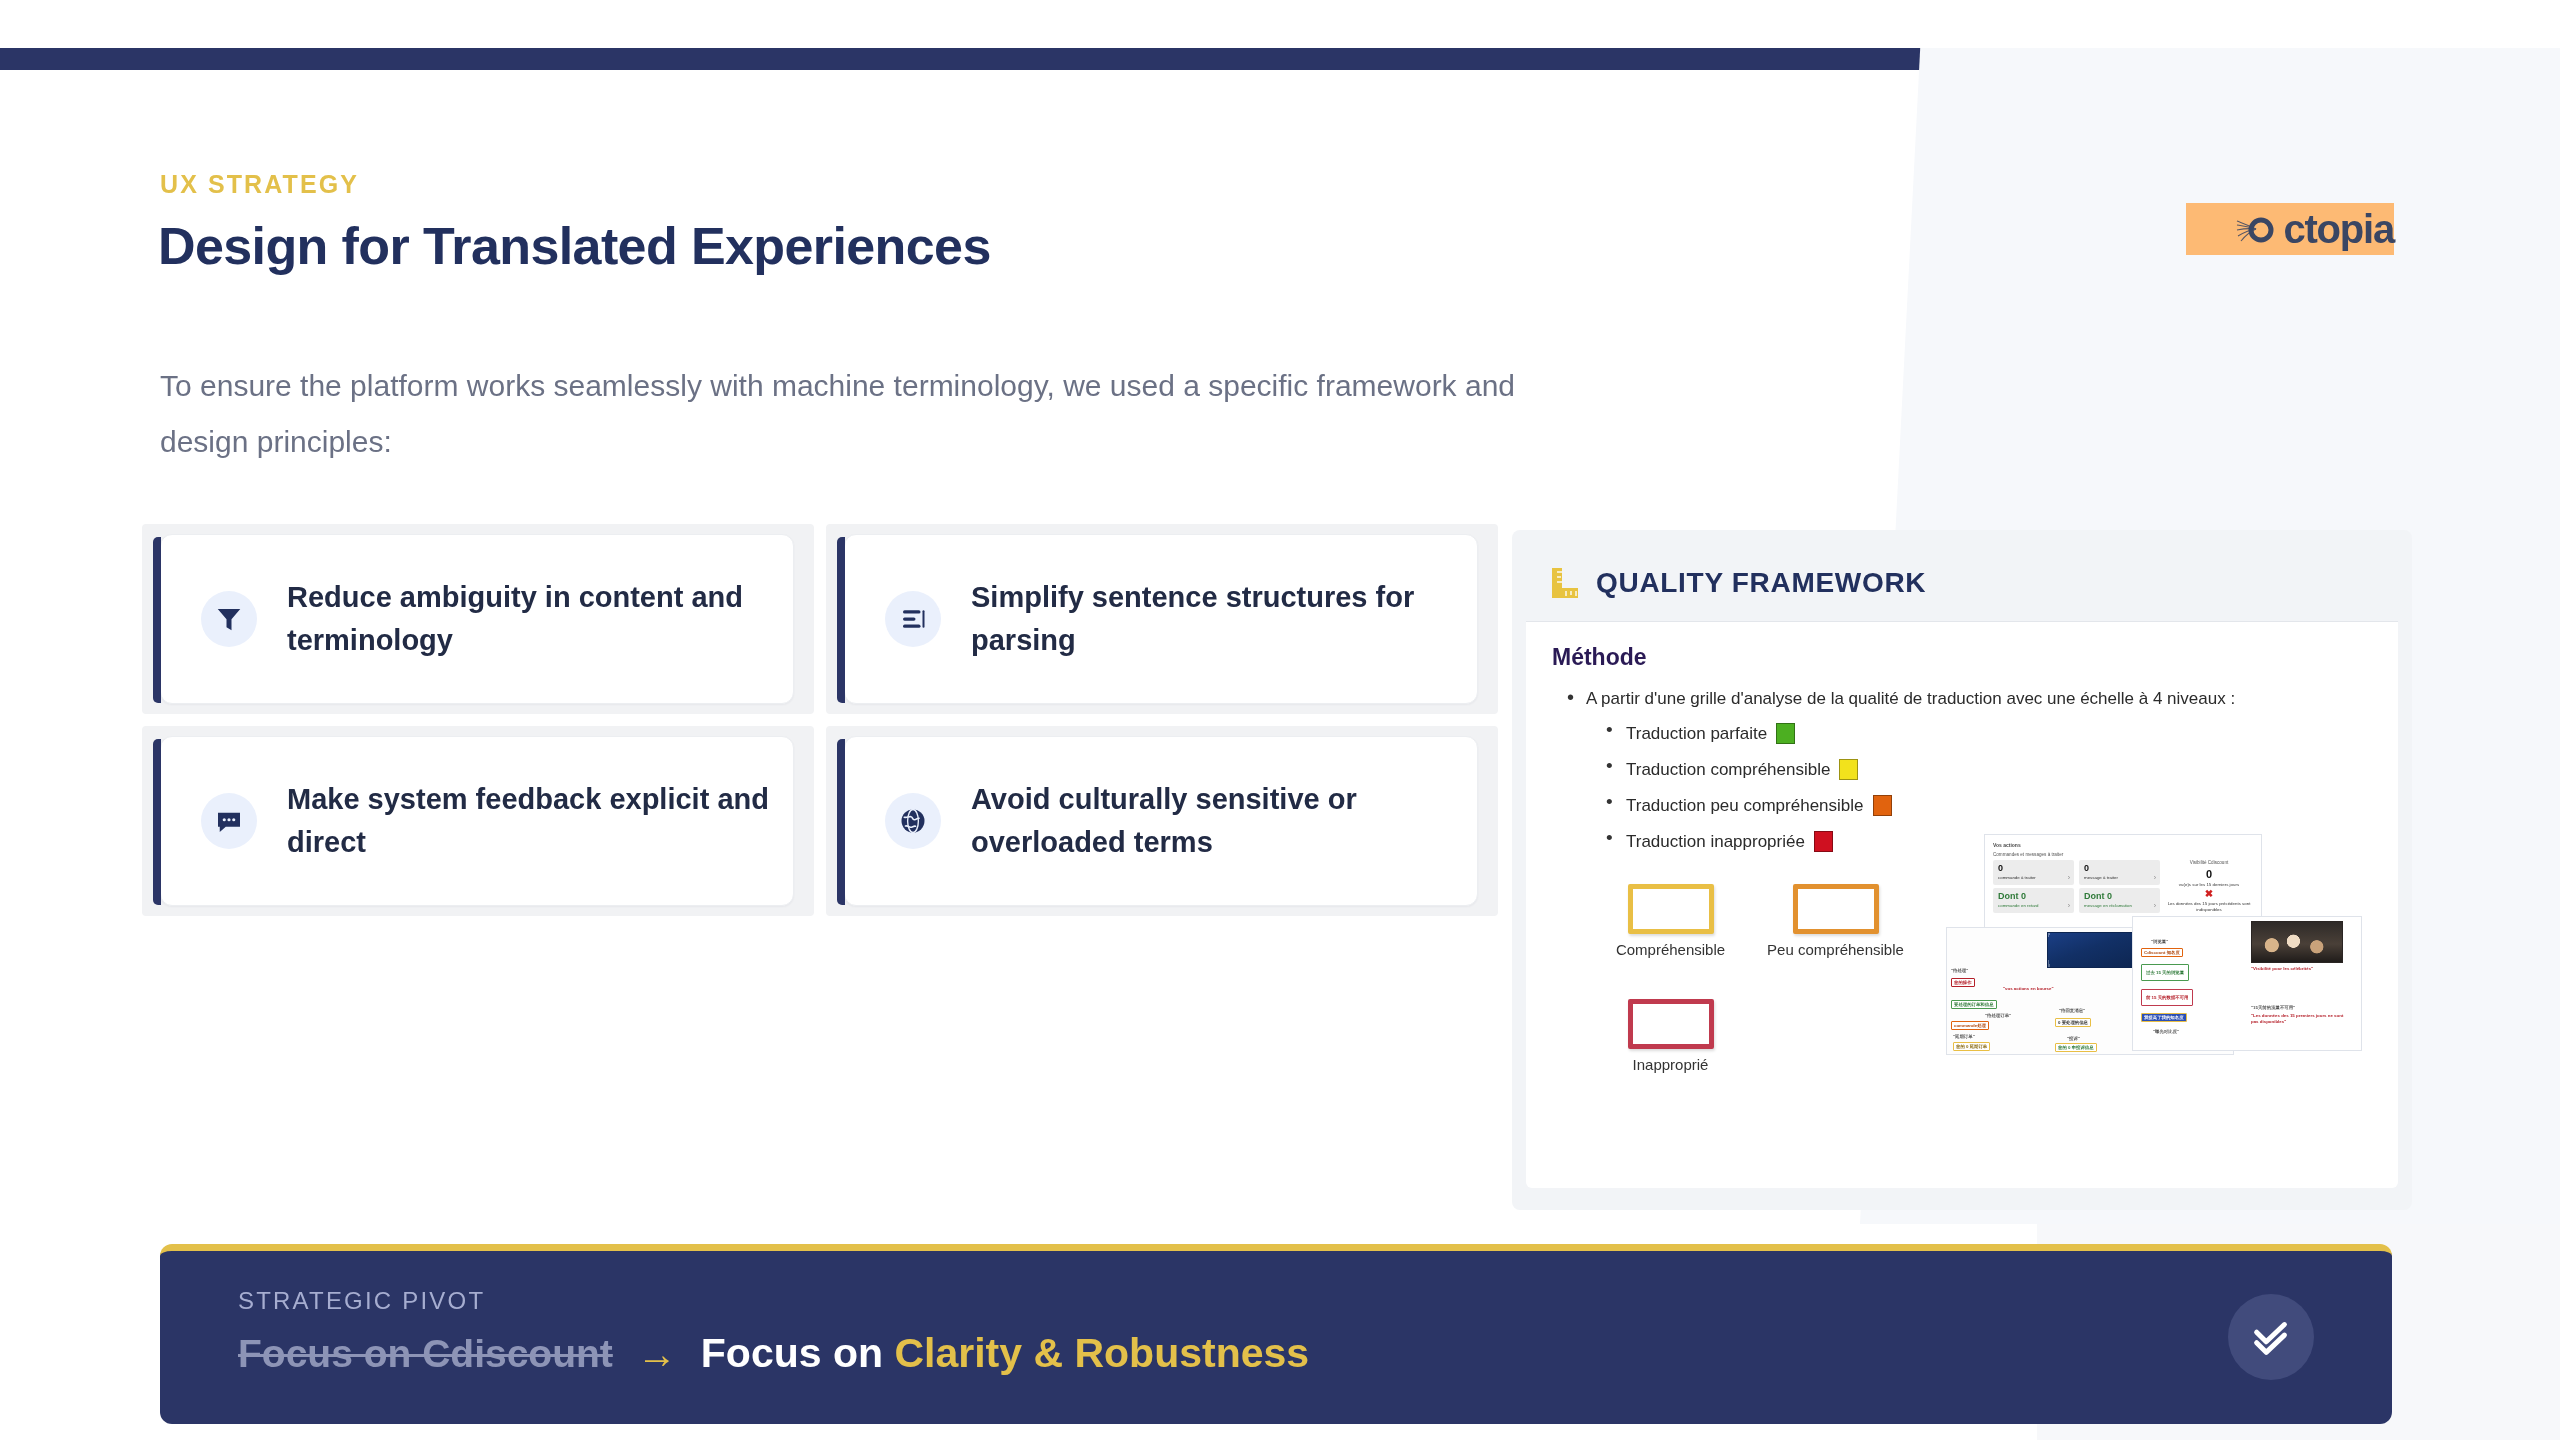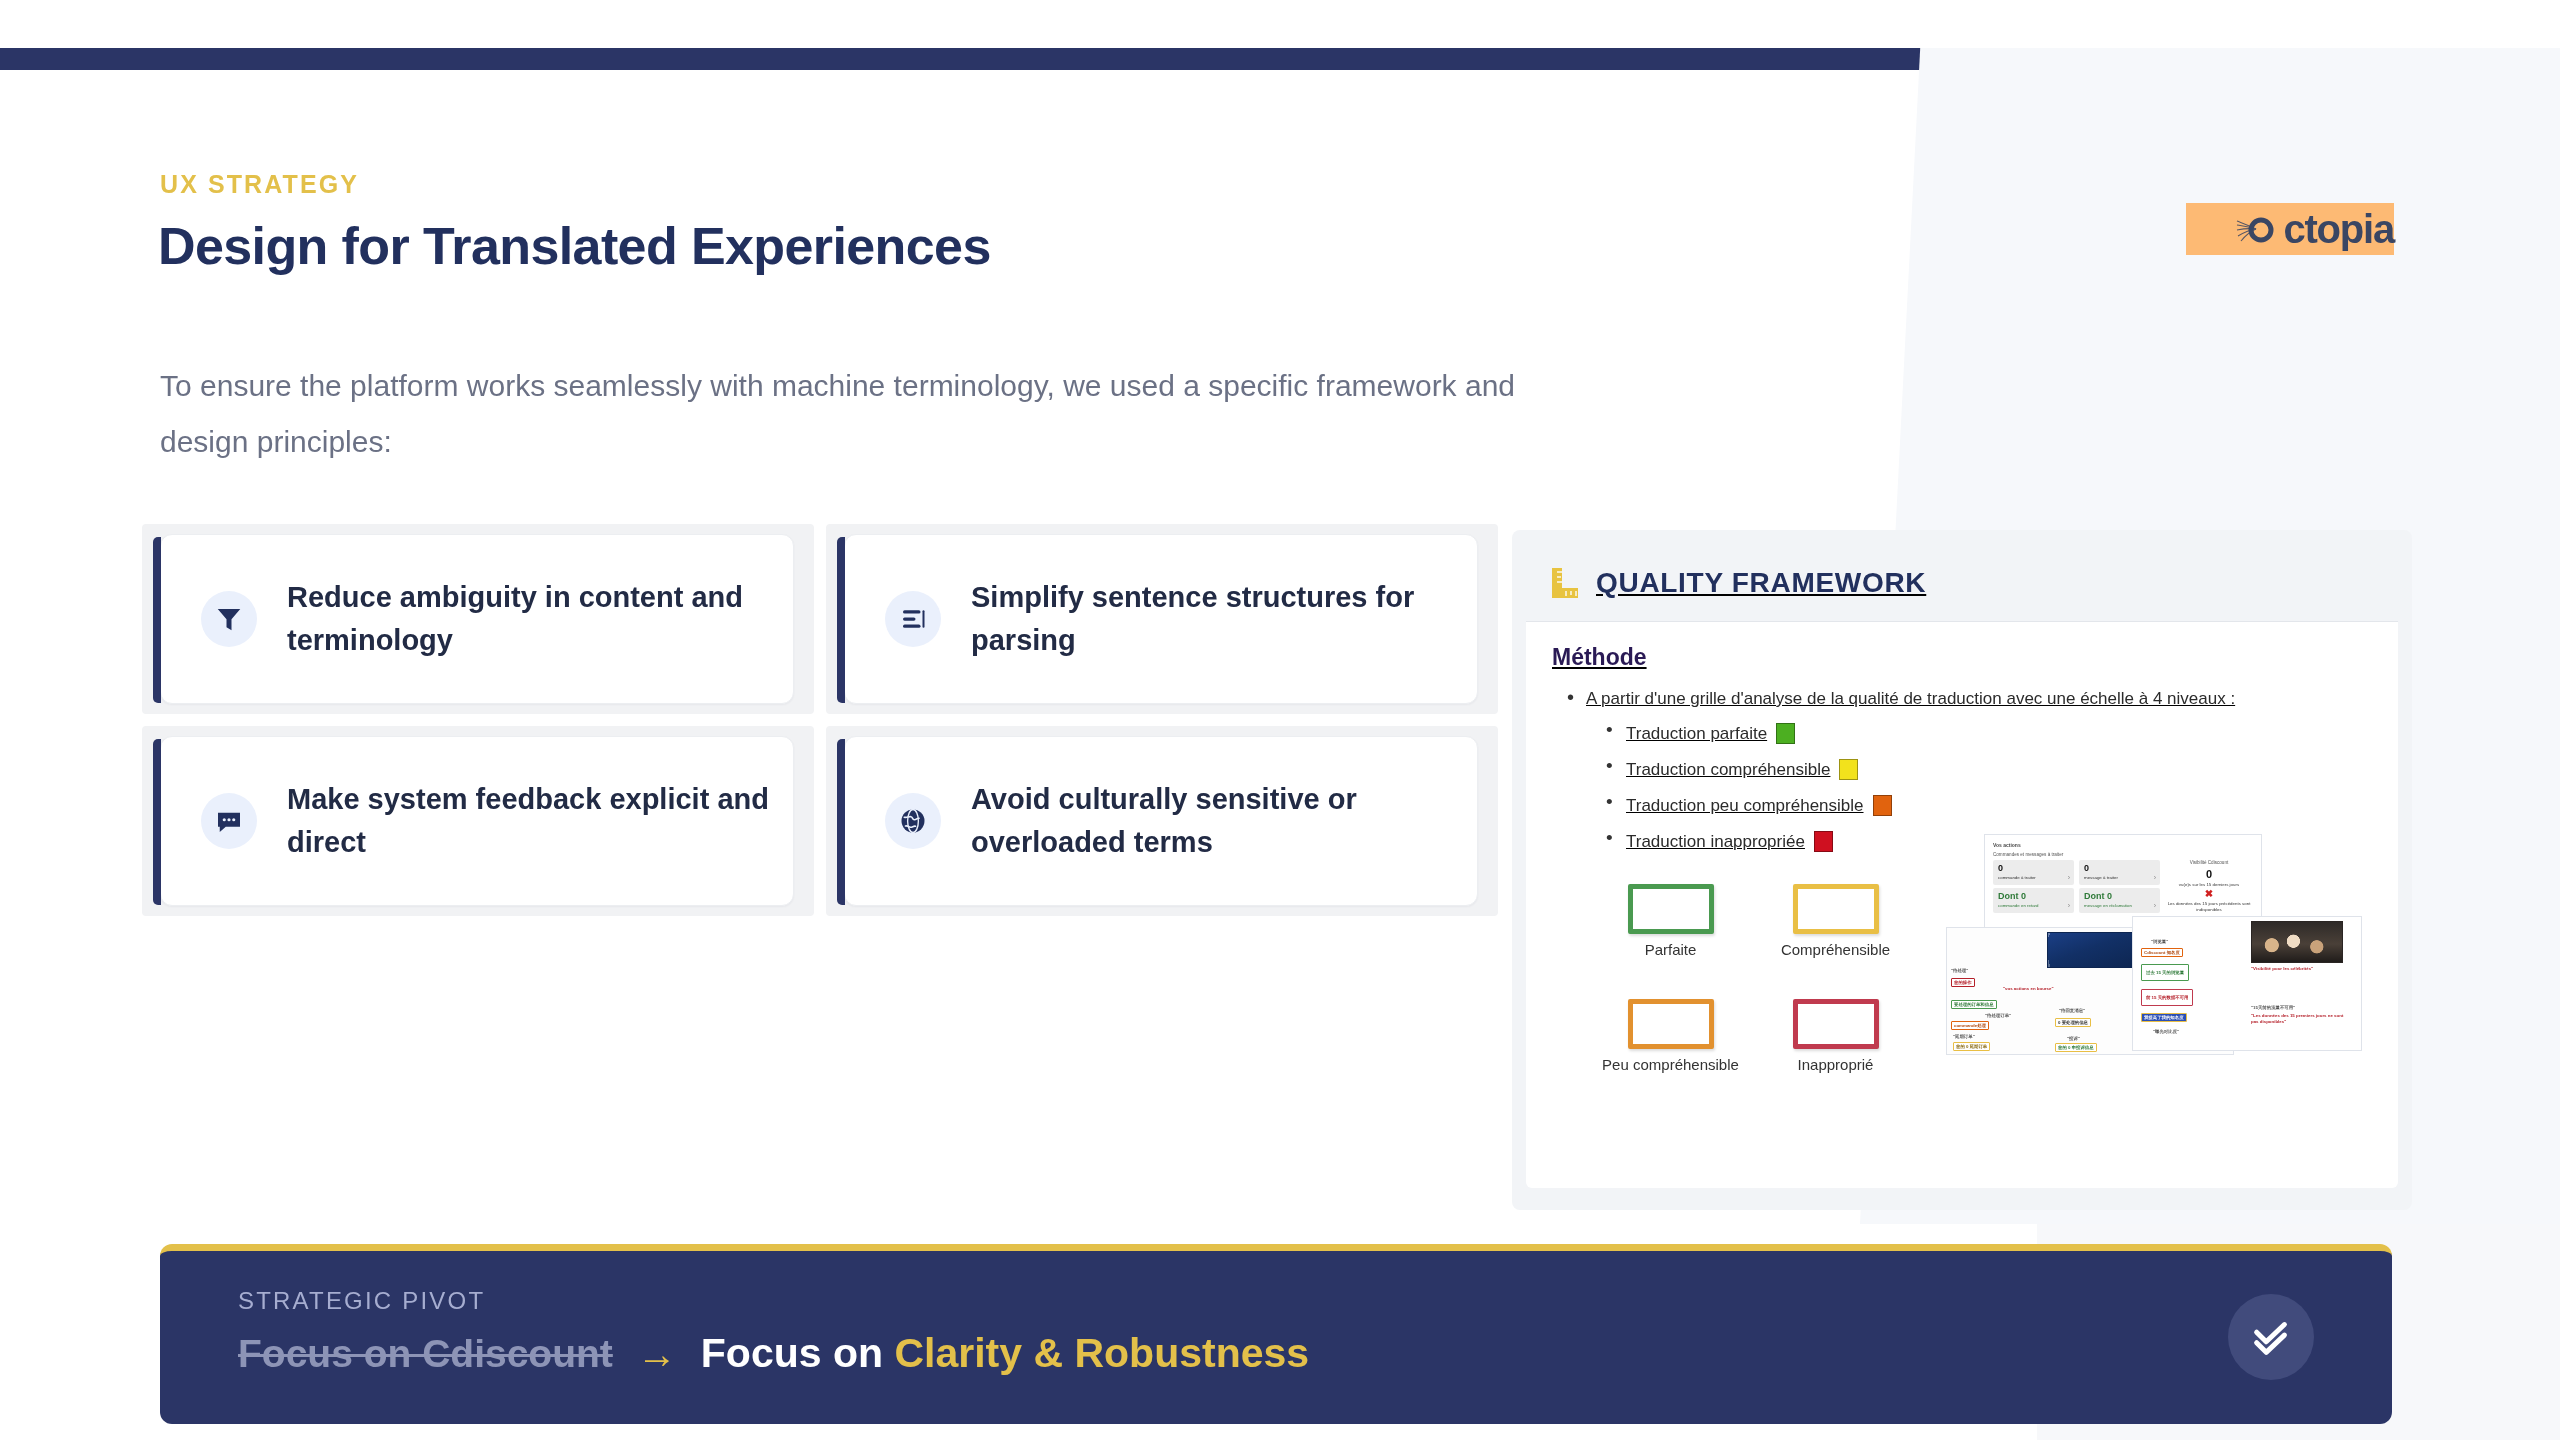--- a/index.html
+++ b/index.html
@@ -98,21 +98,20 @@
     font-size: 29px; line-height: 43px; font-weight: 700; color: #222b45;
   }
 
   
   .qf {
     position: absolute; left: 1512px; top: 482px;
     width: 900px; height: 680px;
     background: #f2f4f7;
     border-radius: 8px;
     padding: 14px;
-    text-decoration: underline;
   }
   .qf-header {
     height: 78px; background: #f2f4f7;
     display: flex; align-items: center; gap: 16px; padding-left: 22px;
     border-bottom: 1px solid #e3e6eb;
   }
   .qf-title {
     font-size: 28px; font-weight: 700; letter-spacing: .7px; color: #22305e;
   }
   .ruler-icon { width: 32px; height: 34px; display: block; }
@@ -353,24 +352,20 @@
           <span>Traduction peu compréhensible</span>
           <span class="swatch" style="background:#e1630e"></span>
         </div>
         <div class="meth-item">
           <span>Traduction inappropriée</span>
           <span class="swatch" style="background:#cf1020"></span>
         </div>
       </div>
 
       <div class="grades">
-        <div>
-          <div class="grade-box" style="border-color:#4a9a50"></div>
-          <div class="grade-label">Parfaite</div>
-        </div>
         <div>
           <div class="grade-box" style="border-color:#e9bf45"></div>
           <div class="grade-label">Compréhensible</div>
         </div>
         <div>
           <div class="grade-box" style="border-color:#e2912f"></div>
           <div class="grade-label">Peu compréhensible</div>
         </div>
         <div>
           <div class="grade-box" style="border-color:#c03a4e"></div>

